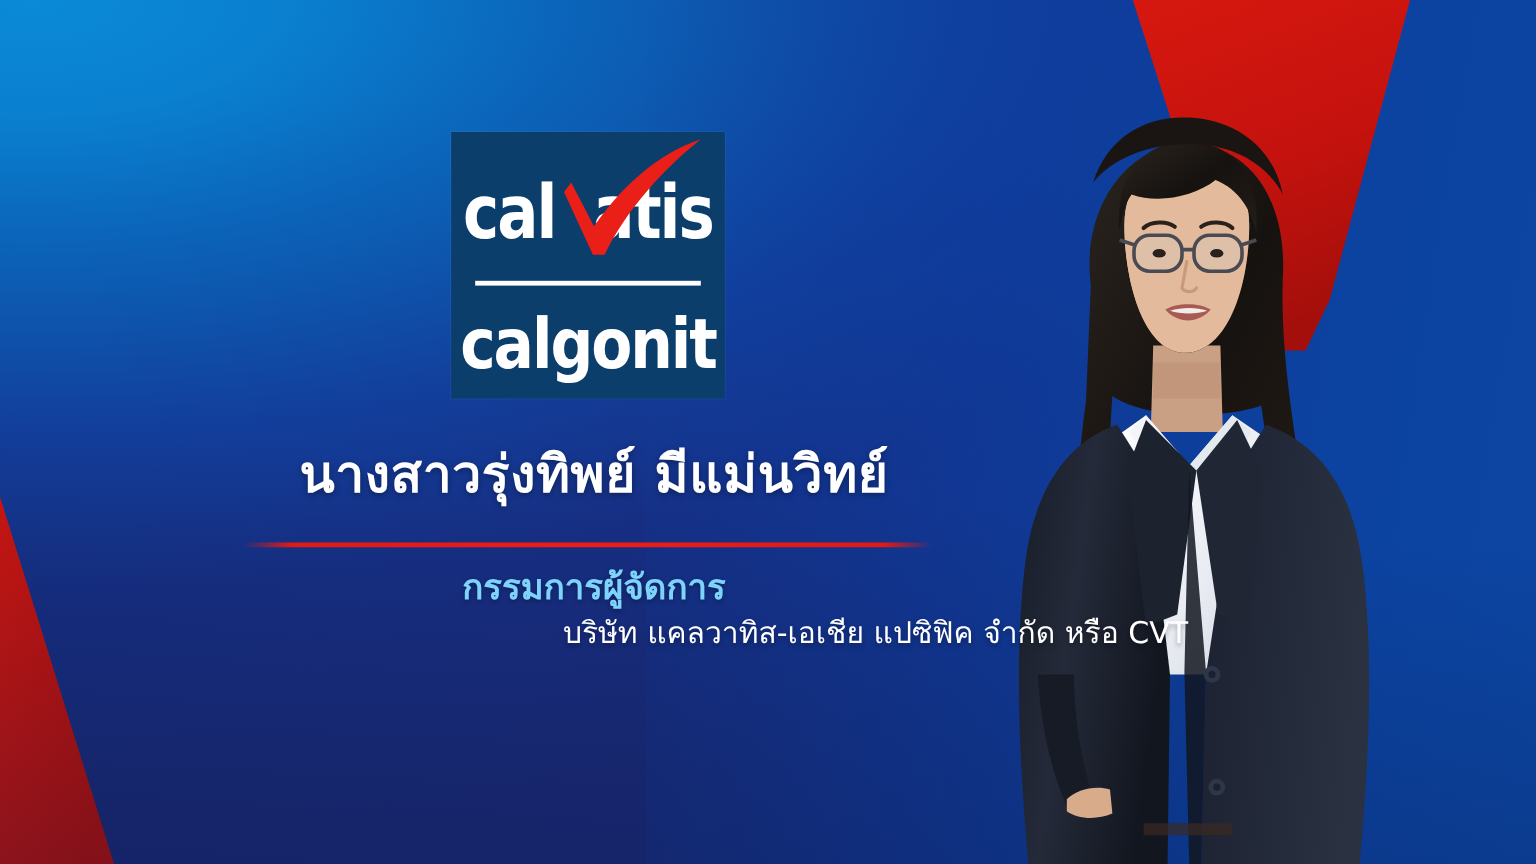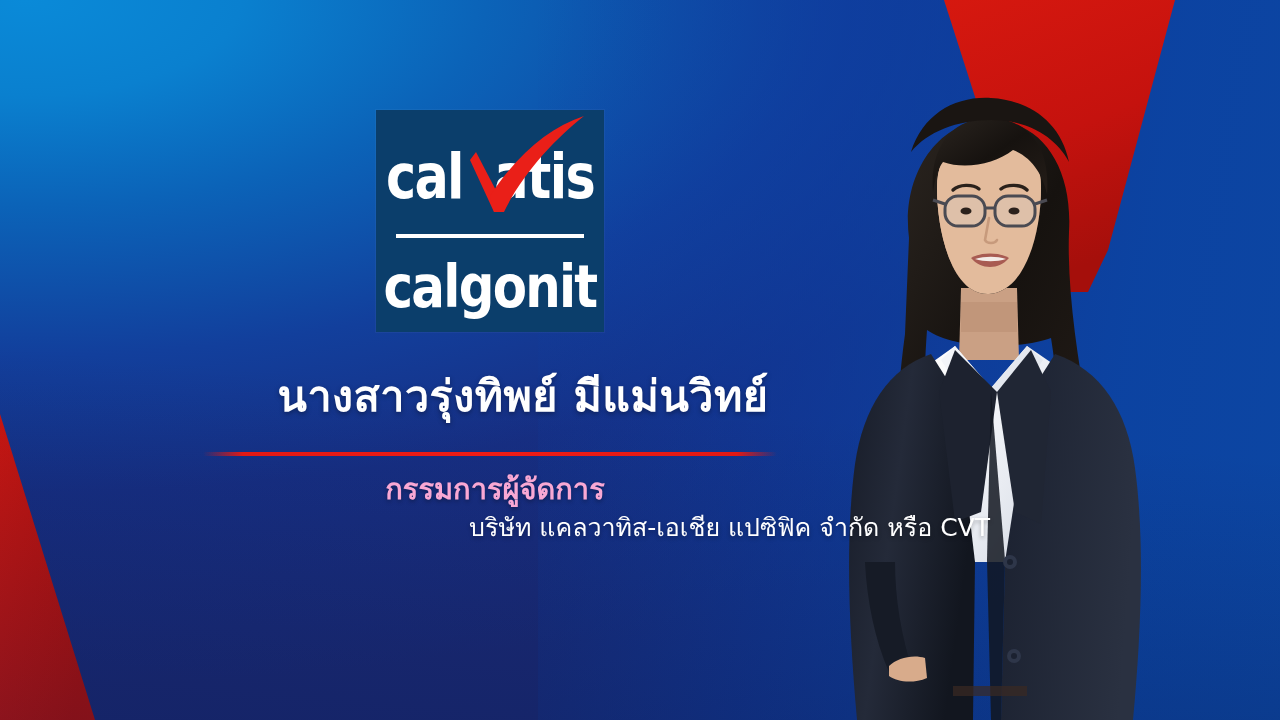--- a/index.html
+++ b/index.html
@@ -116,38 +116,37 @@
     left: 0;
     top: 372px;
     width: 990px;
     text-align: center;
     color: #ffffff;
     font-size: 43px;
     font-weight: 700;
     line-height: 1.15;
     letter-spacing: .5px;
     text-shadow: 0 2px 5px rgba(0,0,0,.35);
-    padding-left: 28px;
   }
   .divider-red {
     position: absolute;
     left: 203px;
     top: 452px;
     width: 574px;
     height: 4px;
     background: linear-gradient(90deg, rgba(226,25,20,0) 0%, #e21914 7%, #ef1c16 50%, #e21914 93%, rgba(226,25,20,0) 100%);
     border-radius: 2px;
   }
   .role-line {
     position: absolute;
     left: 0;
     top: 472px;
     width: 990px;
     text-align: center;
-    color: #f9a8d4;
+    color: #7dd3fc;
     font-size: 29px;
     font-weight: 700;
     line-height: 1.2;
     text-shadow: 0 2px 4px rgba(0,0,0,.32);
   }
   .company-line {
     position: absolute;
     left: 0;
     top: 512px;
     width: 990px;

